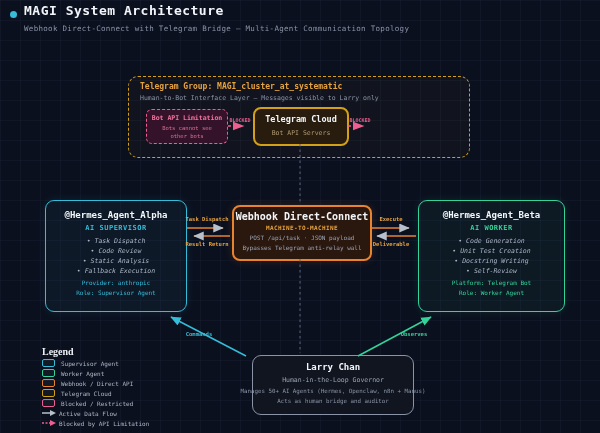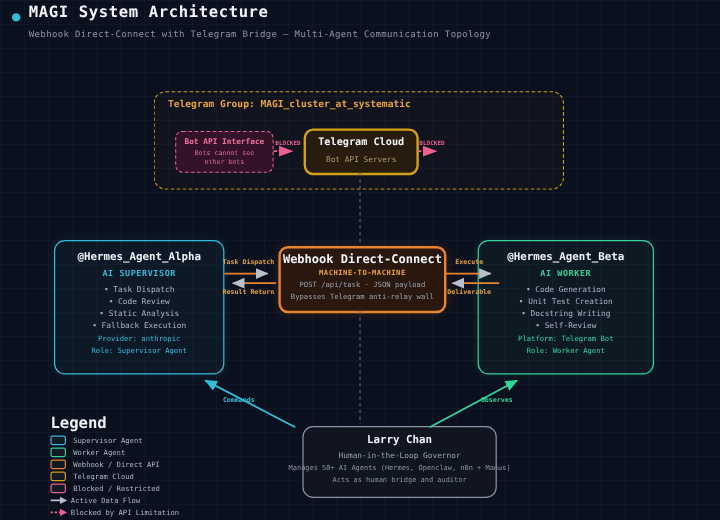--- a/index.html
+++ b/index.html
@@ -33,25 +33,25 @@
   .blocked-label { width:30px; font-size:5px; font-weight:bold; color:#ec5f8f; text-align:center; }
   .blk-l { left:225px; top:117px; }
   .blk-r { left:345px; top:117px; }
   .cloud-box { left:253px; top:107px; width:92px; height:35px; border:2px solid #d4a017; border-radius:8px; background:#281c0e; }
   .cloud-title { left:0; right:0; top:5px; font-size:8.5px; font-weight:bold; color:#f2f5f9; }
   .cloud-sub { left:0; right:0; top:20px; font-size:6.5px; color:#b09a72; }
 
   
   .agent { width:140px; height:110px; border-radius:9px; }
   .alpha { left:45px; top:200px; border:1.5px solid #35bcd9; background:rgba(53,188,217,0.05); box-shadow:0 0 10px rgba(53,188,217,0.12); }
-  .beta  { left:398px; top:200px; width:145px; border:1.5px solid #34d399; background:rgba(52,211,153,0.05); box-shadow:0 0 10px rgba(52,211,153,0.12); }
+  .beta  { left:418px; top:200px; width:145px; border:1.5px solid #34d399; background:rgba(52,211,153,0.05); box-shadow:0 0 10px rgba(52,211,153,0.12); }
   .agent-title { left:0; right:0; top:9px; font-size:9px; font-weight:bold; color:#f2f5f9; }
   .agent-sub { left:0; right:0; top:23px; font-size:7px; font-weight:bold; letter-spacing:0.5px; }
   .sub-cyan { color:#35bcd9; } .sub-green { color:#34d399; }
-  .agent-item { left:0; right:0; font-size:6.5px; color:#aeb6c6; }
+  .agent-item { left:0; right:0; font-size:6.5px; color:#aeb6c6;font-style:italic; }
   .it0 { top:36px; } .it1 { top:46px; } .it2 { top:56px; } .it3 { top:66px; }
   .agent-meta { left:0; right:0; font-size:6px; }
   .meta-cyan { color:#35bcd9; } .meta-green { color:#34d399; }
   .m0 { top:78px; } .m1 { top:88px; }
 
   
   .wh-box { left:232px; top:205px; width:136px; height:52px; border:2px solid #e8832f; border-radius:8px; background:#2a170d; box-shadow:0 0 10px rgba(232,131,47,0.15); }
   .wh-title { left:0; right:0; top:4px; font-size:10px; font-weight:bold; color:#f2f5f9; }
   .wh-sub { left:0; right:0; top:17px; font-size:6px; font-weight:bold; color:#e8a33d; letter-spacing:0.4px; }
   .wh-l1 { left:0; right:0; top:27px; font-size:6px; color:#9aa3b5; }
@@ -66,44 +66,45 @@
 
   
   .flow-label { width:56px; text-align:center; font-size:5.5px; font-weight:bold; color:#e8a33d; }
   .fl-td { left:179px; top:216px; } .fl-rr { left:179px; top:241px; }
   .fl-ex { left:363px; top:216px; } .fl-dl { left:363px; top:241px; }
   .fl-cmd { left:173px; top:331px; color:#35bcd9; width:52px; }
   .fl-obs { left:388px; top:331px; color:#34d399; width:52px; }
 
   
   .legend { left:42px; top:346px; }
-  .lg-title { font-size:13px; font-weight:bold; color:#eef1f6; margin-bottom:1px; }
+  .lg-title { font-size:10px; font-weight:bold; color:#eef1f6; margin-bottom:1px;font-family:Liberation Serif, serif; }
   .lg-row { display:flex; align-items:center; height:10px; }
   .lg-sw { width:11px; height:6px; border-radius:2px; border:1.2px solid; background:rgba(255,255,255,0.04); margin-right:6px; flex:none; }
   .sw-cyan{border-color:#35bcd9;} .sw-green{border-color:#34d399;} .sw-orange{border-color:#e8832f;}
   .sw-amber{border-color:#d4a017;} .sw-pink{border-color:#ec5f8f;}
   .lg-arrow { width:14px; height:8px; margin-right:3px; flex:none; }
   .lg-label { font-size:6px; color:#aeb6c6; white-space:nowrap; }
 
   .overlay { position:absolute; left:0; top:0; pointer-events:none; }
 </style>
 </head>
 <body>
 
 <div class="stage">
 
   <div class="abs hdr-dot"></div>
   <div class="abs hdr-title">MAGI System Architecture</div>
   <div class="abs hdr-sub">Webhook Direct-Connect with Telegram Bridge — Multi-Agent Communication Topology</div>
 
   <div class="abs tg-group"></div>
   <div class="abs tg-title">Telegram Group: MAGI_cluster_at_systematic</div>
+  <div class="abs tg-sub">Human-to-Bot Interface Layer — Messages visible to Larry only</div>
 
   <div class="abs lim-box">
-    <div class="abs lim-title ctr">Bot API Interface</div>
+    <div class="abs lim-title ctr">Bot API Limitation</div>
     <div class="abs lim-line1 ctr">Bots cannot see</div>
     <div class="abs lim-line2 ctr">other bots</div>
   </div>
 
   <div class="abs blocked-label blk-l">BLOCKED</div>
   <div class="abs blocked-label blk-r">BLOCKED</div>
 
   <div class="abs cloud-box">
     <div class="abs cloud-title ctr">Telegram Cloud</div>
     <div class="abs cloud-sub ctr">Bot API Servers</div>

